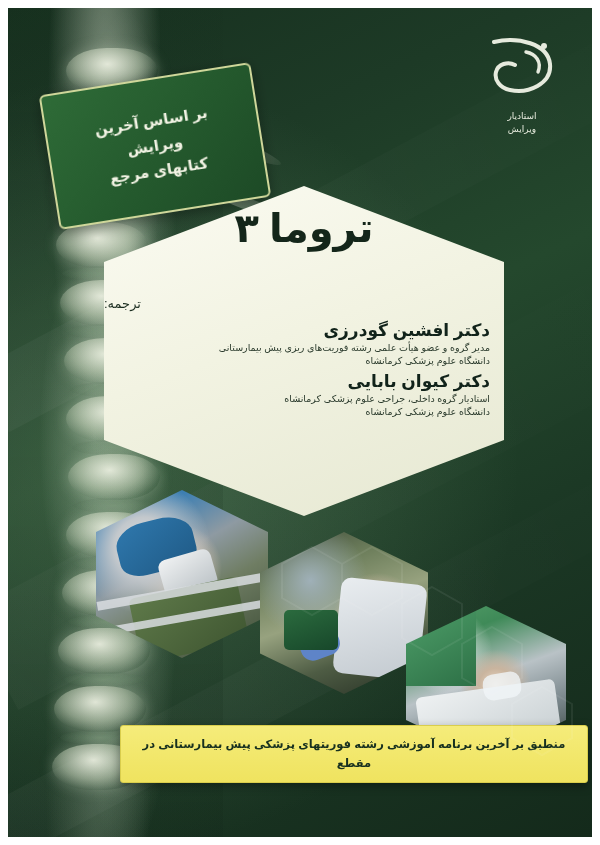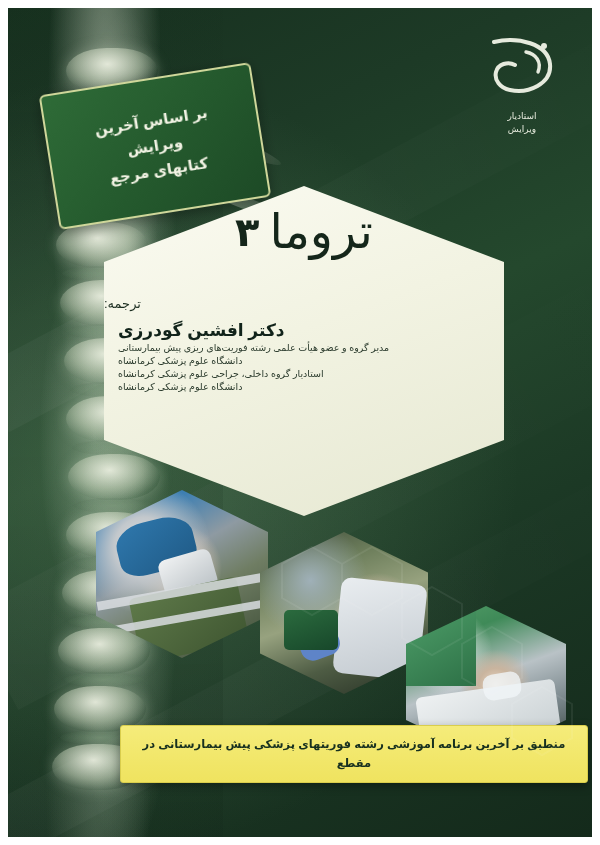--- a/index.html
+++ b/index.html
@@ -74,25 +74,25 @@
   }
   .hex-border{
     position:absolute;left:90px;top:172px;width:412px;height:342px;
     background:#cdd59a;
     clip-path:polygon(50% 0%,100% 23%,100% 77%,50% 100%,0% 77%,0% 23%);
     z-index:-1;
   }
   .hex-inner{position:absolute;left:96px;top:178px;width:400px;height:330px;}
 
   .title-row{position:absolute;left:0;right:0;top:22px;display:flex;align-items:center;justify-content:center;gap:10px;}
-  .title-main{font-size:48px;font-weight:normal;color:#14261a;line-height:1;letter-spacing:-1px;}
+  .title-main{font-size:40px;font-weight:bold;color:#14261a;line-height:1;letter-spacing:-1px;}
   .title-num{font-size:40px;font-weight:bold;color:#14261a;line-height:1;}
 
   .trans-label{position:absolute;left:0;right:0;top:110px;text-align:left;font-size:13px;color:#1b2d20;}
-  .names{position:absolute;left:14px;right:14px;top:130px;text-align:left;}
+  .names{position:absolute;left:14px;right:14px;top:130px;text-align:right;}
   .name{font-size:17px;font-weight:bold;color:#11231a;margin-top:4px;}
   .aff{font-size:9.5px;color:#2a3a2c;line-height:13px;}
 
   
   .photo{
     position:absolute;overflow:hidden;
     clip-path:polygon(50% 0%,100% 25%,100% 75%,50% 100%,0% 75%,0% 25%);
     box-shadow:0 3px 12px rgba(0,0,0,0.4);
   }
   .photo .ph-bg{position:absolute;inset:0;}
@@ -210,20 +210,21 @@
         <div class="title-num">۳</div>
       </div>
 
       <div class="trans-label">ترجمه:</div>
 
       <div class="names">
         <div class="name">دکتر افشین گودرزی</div>
         <div class="aff">مدیر گروه و عضو هیأت علمی رشته فوریت‌های ریزی پیش بیمارستانی</div>
         <div class="aff">دانشگاه علوم پزشکی کرمانشاه</div>
 
+        <div class="name">دکتر کیوان بابایی</div>
         <div class="aff">استادیار گروه داخلی، جراحی علوم پزشکی کرمانشاه</div>
 
         <div class="aff">دانشگاه علوم پزشکی کرمانشاه</div>
       </div>
     </div>
 
     <div class="photo p1">
       <div class="ph-bg ph1">
         <div class="bluecap"></div>
         <div class="collar"></div>

